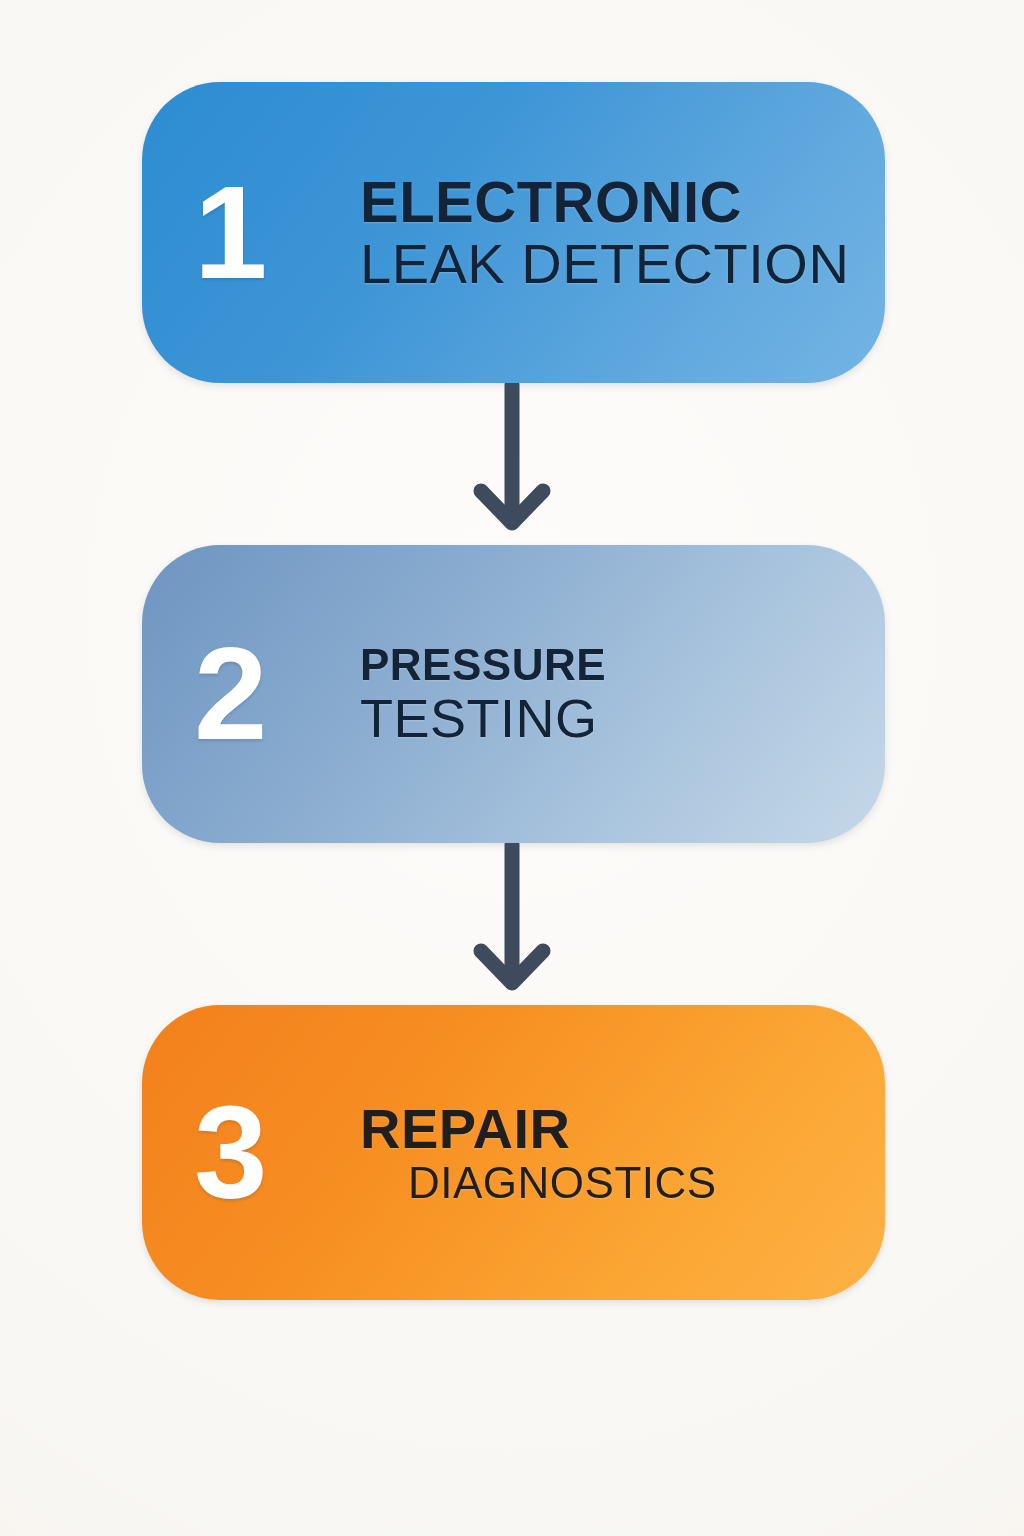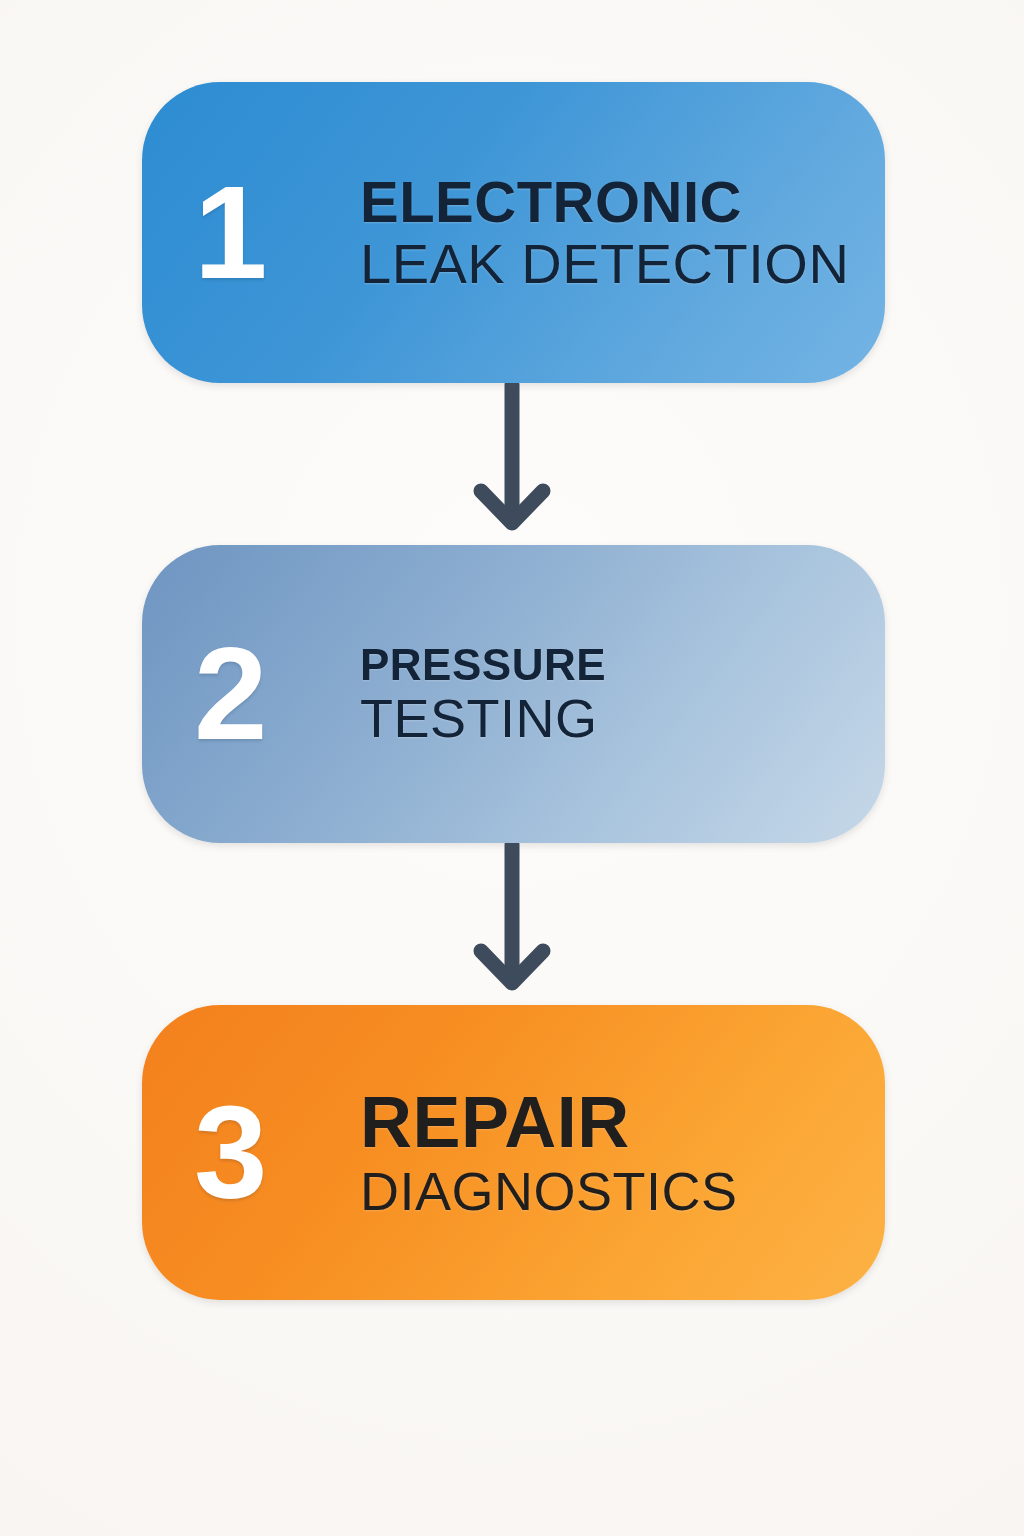--- a/index.html
+++ b/index.html
@@ -98,22 +98,22 @@
   }
   .line--secondary {
     font-size: 54px;
     font-weight: normal;
   }
 
   .step--1 .line--primary { font-size: 58px; }
   .step--1 .line--secondary { font-size: 56px; }
   .step--2 .line--primary { font-size: 44px; }
   .step--2 .line--secondary { font-size: 54px; }
-  .step--3 .line--primary { font-size: 72px; }
-  .step--3 .line--secondary { font-size: 54px; }
+  .step--3 .line--primary { font-size: 56px; }
+  .step--3 .line--secondary { font-size: 44px; margin-left: 48px; }
 
   
   .arrow {
     position: absolute;
     left: 462px;
     width: 100px;
   }
   .arrow--1 { top: 383px; height: 162px; }
   .arrow--2 { top: 843px; height: 162px; }
   .arrow svg { display: block; width: 100%; height: 100%; }

